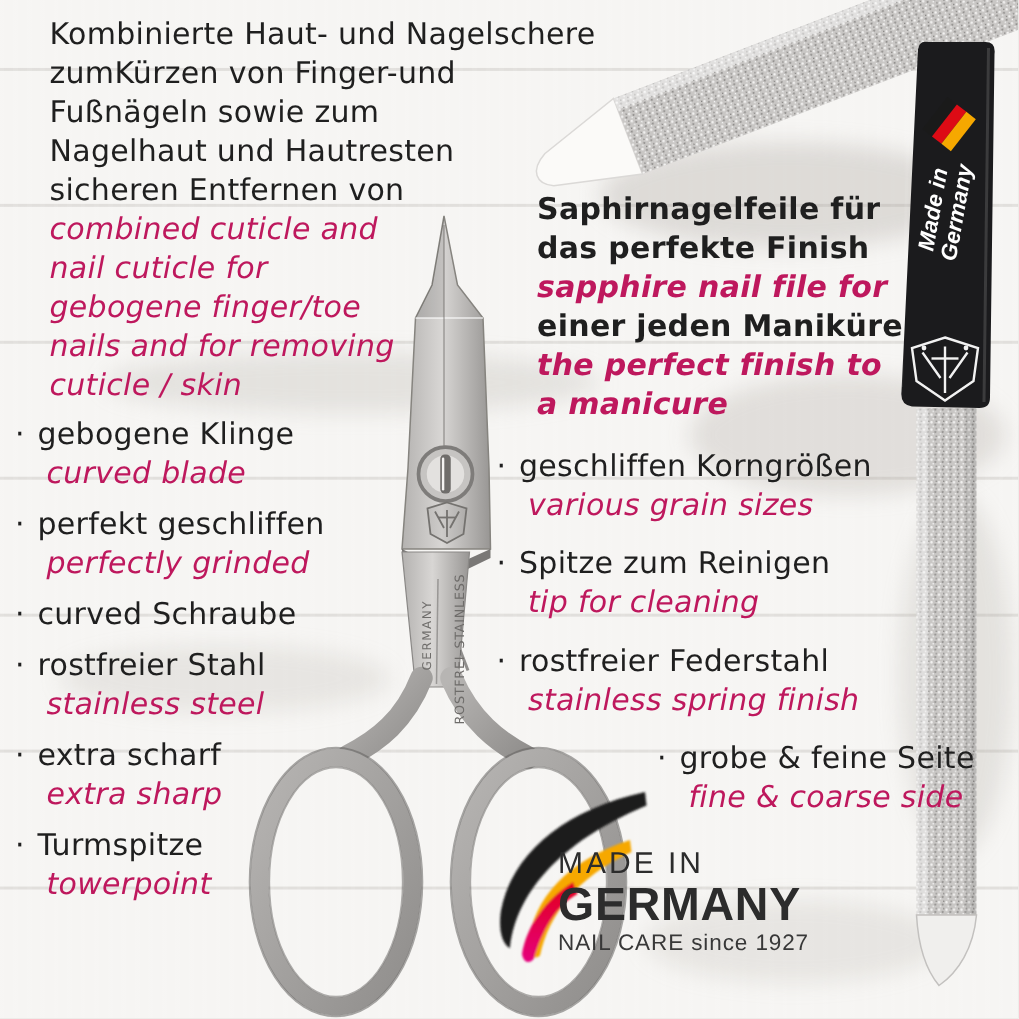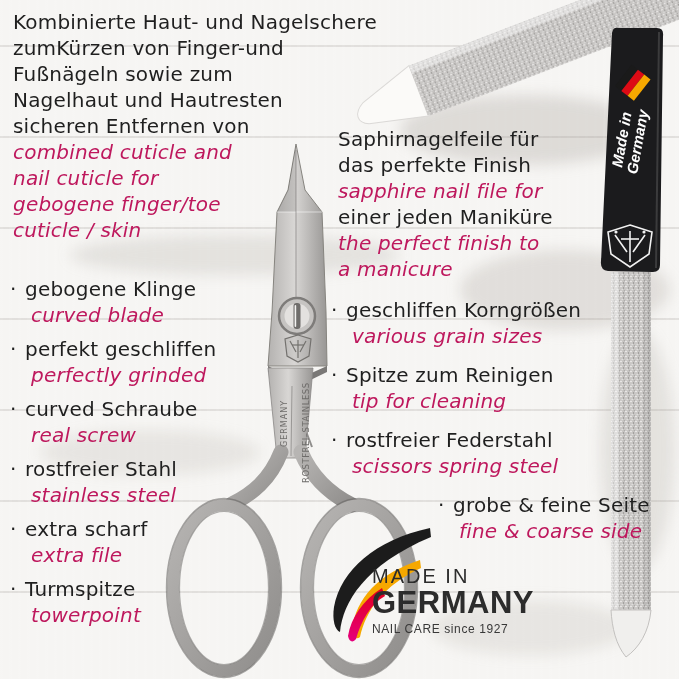--- a/index.html
+++ b/index.html
@@ -10,36 +10,36 @@
     background:linear-gradient(180deg,#f7f6f4 0%,#f3f2ف0 50%,#f2f1ef 100%);}
   .bg-wood::before{content:"";position:absolute;inset:0;
     background:repeating-linear-gradient(180deg,transparent 0 89px,rgba(150,145,138,.22) 89px 91px);
     background-position:0 -44px;}
   .bg-wood::after{content:"";position:absolute;inset:0;
     background:repeating-linear-gradient(90deg,rgba(255,255,255,.25) 0 3px,transparent 3px 9px);
     opacity:.25;}
   .blob{position:absolute;border-radius:50%;filter:blur(7px);pointer-events:none;}
   .art{position:absolute;left:0;top:0;z-index:2;}
   
-  .txt{position:absolute;z-index:4;white-space:nowrap;}
+  .txt{position:absolute;z-index:4;white-space:nowrap;margin-left:20px;}
   .line{font-size:20px;line-height:26px;letter-spacing:.2px;}
   .de{color:#1f1f1f;font-style:normal;}
   .en{color:#be185d;font-style:italic;}
   .features{position:absolute;z-index:4;list-style:none;margin:0;padding:0;}
   .feature{display:flex;margin-bottom:8px;white-space:nowrap;}
   .feature .bullet{width:15px;font-size:20px;line-height:26px;color:#1f1f1f;}
   .feature .lines .en{padding-left:6px;}
   .feature.shift{margin-left:107px;}
   .features-right .feature{margin-bottom:13px;}
   
   .logo-text{position:absolute;left:372px;top:565px;z-index:5;white-space:nowrap;
              font-family:"Liberation Sans",sans-serif;color:#2c2c2c;}
   .logo-made{font-size:20px;letter-spacing:2px;line-height:22px;}
   .logo-germany{font-size:31px;font-weight:bold;letter-spacing:.5px;line-height:31px;}
-  .logo-tagline{font-size:12px;letter-spacing:.6px;line-height:18px;margin-top:2px;color:#383838;}
+  .logo-tagline{font-size:15px;letter-spacing:.6px;line-height:18px;margin-top:2px;color:#383838;}
 </style>
 </head>
 <body>
 
 <div class="canvas">
 
   <div class="bg-wood"></div>
   <div class="blob" style="left:400px;top:95px;width:250px;height:70px;background:rgba(166,160,151,.30);"></div>
   <div class="blob" style="left:70px;top:235px;width:330px;height:40px;background:rgba(166,160,151,.22);"></div>
   <div class="blob" style="left:460px;top:250px;width:210px;height:80px;background:rgba(166,160,151,.26);"></div>
@@ -159,20 +159,21 @@
 
   <div class="txt" style="left:13px;top:9px;">
     <div class="line de">Kombinierte Haut- und Nagelschere</div>
     <div class="line de">zumKürzen von Finger-und</div>
     <div class="line de">Fußnägeln sowie zum</div>
     <div class="line de">Nagelhaut und Hautresten</div>
     <div class="line de">sicheren Entfernen von</div>
     <div class="line en">combined cuticle and</div>
     <div class="line en">nail cuticle for</div>
     <div class="line en">gebogene finger/toe</div>
+    <div class="line en">nails and for removing</div>
     <div class="line en">cuticle / skin</div>
   </div>
 
   <ul class="features features-left" style="left:10px;top:276px;">
     <li class="feature">
       <span class="bullet">·</span>
       <div class="lines">
           <div class="line de">gebogene Klinge</div>
       <div class="line en">curved blade</div>
         </div>
@@ -181,47 +182,46 @@
       <span class="bullet">·</span>
       <div class="lines">
           <div class="line de">perfekt geschliffen</div>
       <div class="line en">perfectly grinded</div>
         </div>
     </li>
     <li class="feature">
       <span class="bullet">·</span>
       <div class="lines">
           <div class="line de">curved Schraube</div>
-      <div class="line en">real screw</div>
         </div>
     </li>
     <li class="feature">
       <span class="bullet">·</span>
       <div class="lines">
           <div class="line de">rostfreier Stahl</div>
       <div class="line en">stainless steel</div>
         </div>
     </li>
     <li class="feature">
       <span class="bullet">·</span>
       <div class="lines">
           <div class="line de">extra scharf</div>
-      <div class="line en">extra file</div>
+      <div class="line en">extra sharp</div>
         </div>
     </li>
     <li class="feature">
       <span class="bullet">·</span>
       <div class="lines">
           <div class="line de">Turmspitze</div>
       <div class="line en">towerpoint</div>
         </div>
     </li>
   </ul>
 
-  <div class="txt" style="left:338px;top:126px;">
+  <div class="txt" style="left:338px;top:126px;font-weight:bold;">
     <div class="line de">Saphirnagelfeile für</div>
     <div class="line de">das perfekte Finish</div>
     <div class="line en">sapphire nail file for</div>
     <div class="line de">einer jeden Maniküre</div>
     <div class="line en">the perfect finish to</div>
     <div class="line en">a manicure</div>
   </div>
 
   <ul class="features features-right" style="left:331px;top:297px;">
     <li class="feature">
@@ -235,21 +235,21 @@
       <span class="bullet">·</span>
       <div class="lines">
           <div class="line de">Spitze zum Reinigen</div>
       <div class="line en">tip for cleaning</div>
         </div>
     </li>
     <li class="feature">
       <span class="bullet">·</span>
       <div class="lines">
           <div class="line de">rostfreier Federstahl</div>
-      <div class="line en">scissors spring steel</div>
+      <div class="line en">stainless spring finish</div>
         </div>
     </li>
     <li class="feature shift">
       <span class="bullet">·</span>
       <div class="lines">
           <div class="line de">grobe &amp; feine Seite</div>
       <div class="line en">fine &amp; coarse side</div>
         </div>
     </li>
   </ul>

